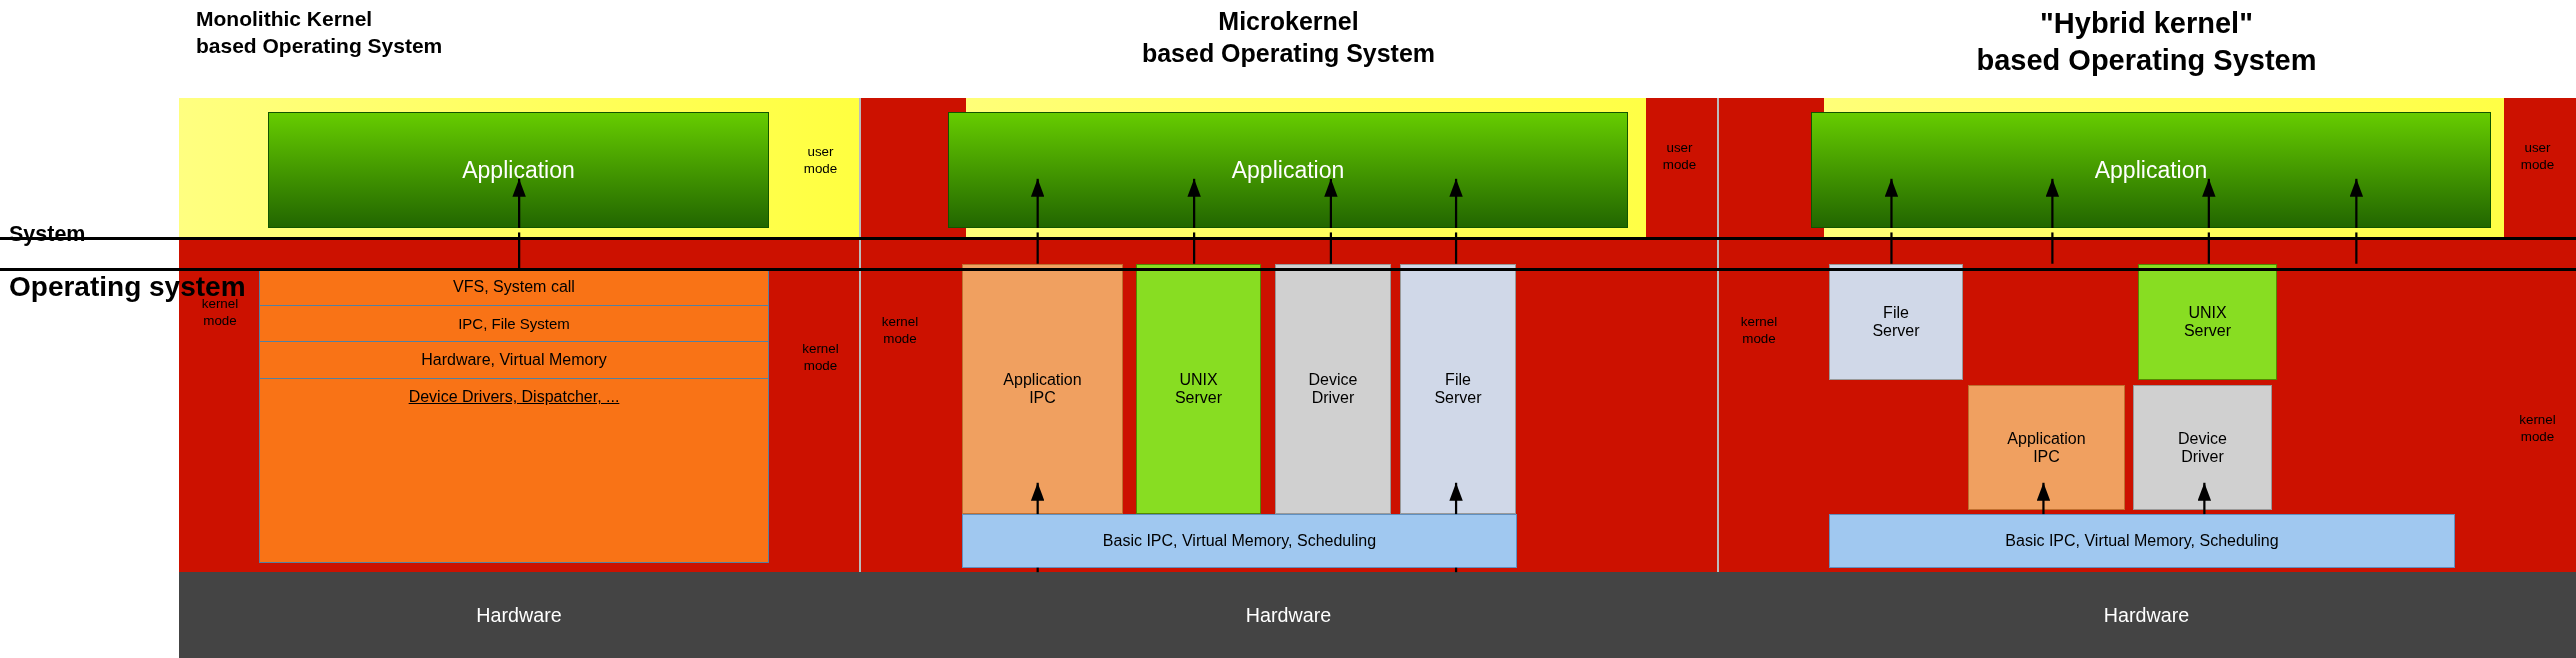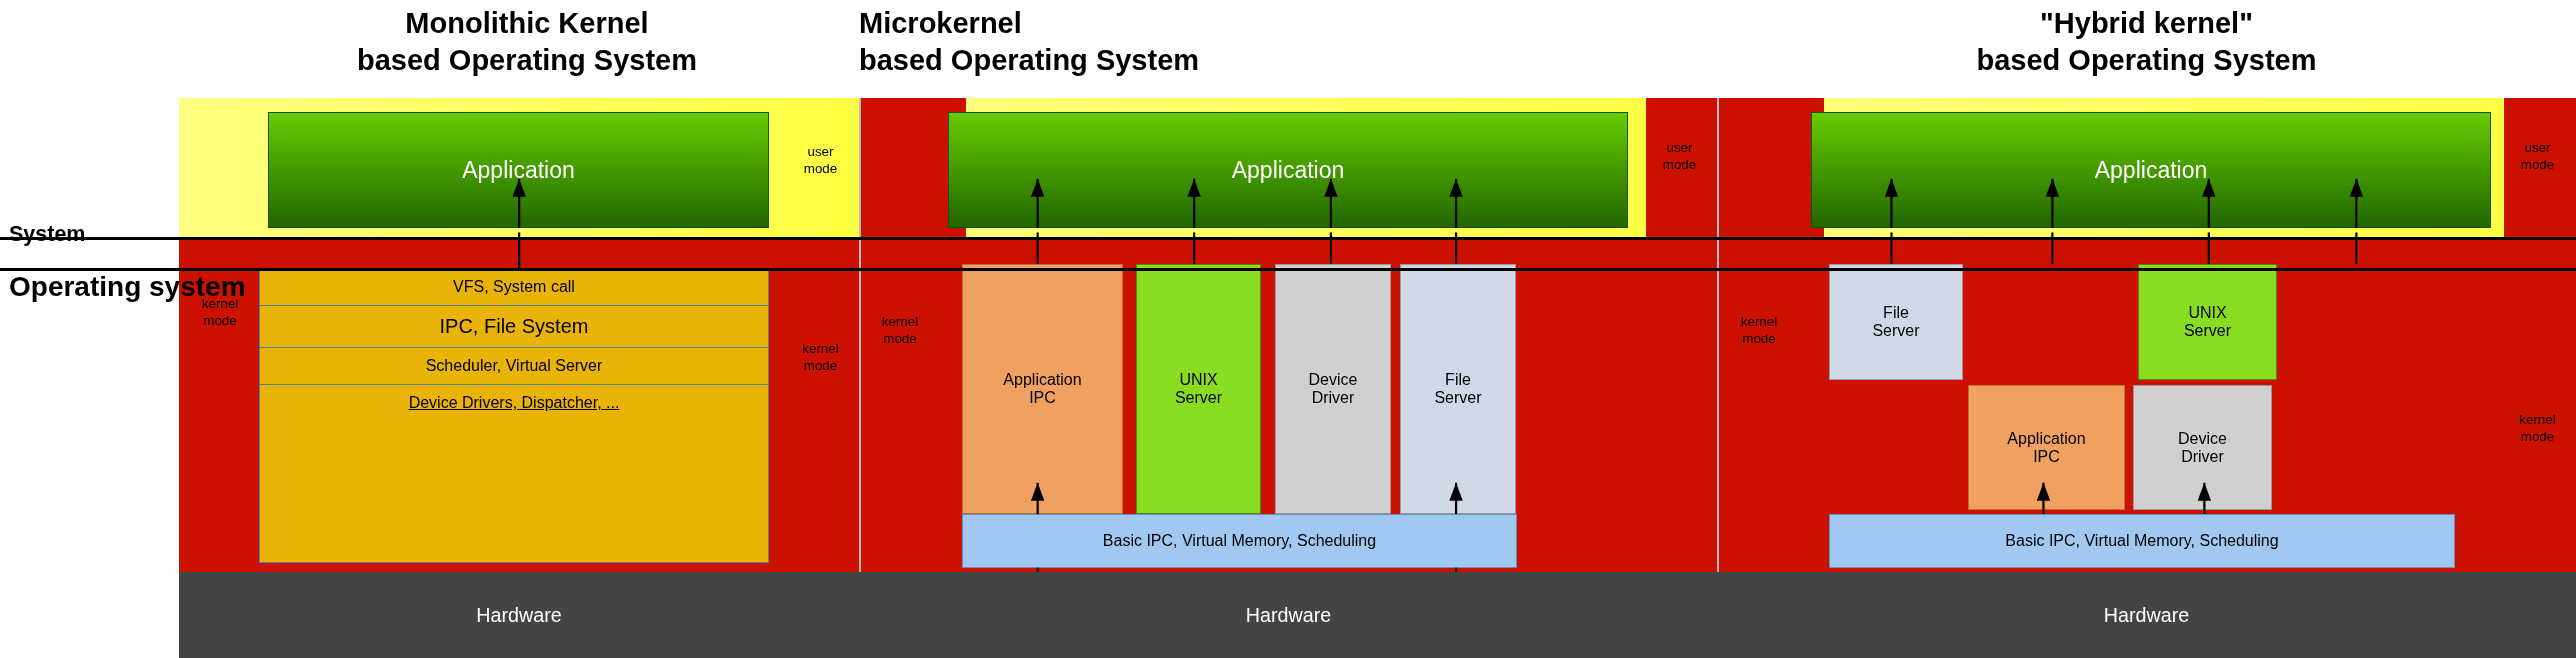--- a/index.html
+++ b/index.html
@@ -22,25 +22,25 @@
       pointer-events: none;
     }
   </style>
 </head>
 <body>
 
 <div style="width:2576px;height:658px;position:relative;background:#fff;">
 
   <div style="position:absolute;left:0;top:0;width:179px;height:98px;background:#fff;"></div>
 
-  <div style="position:absolute;left:187px;top:4.5px;width:680px;text-align:center;font-size:29px;font-weight:bold;line-height:1.3;">
+  <div style="position:absolute;left:196px;top:4.5px;width:680px;text-align:left;font-size:21px;font-weight:bold;line-height:1.3;">
     <span>Monolithic Kernel<br>based Operating System</span>
   </div>
 
-  <div style="position:absolute;left:859px;top:4.5px;width:859px;text-align:left;font-size:29px;font-weight:bold;line-height:1.3;">
+  <div style="position:absolute;left:859px;top:4.5px;width:859px;text-align:center;font-size:25px;font-weight:bold;line-height:1.3;">
     <span>Microkernel<br>based Operating System</span>
   </div>
 
   <div style="position:absolute;left:1717px;top:4.5px;width:859px;text-align:center;font-size:29px;font-weight:bold;line-height:1.3;">
     <span>"Hybrid kernel"<br>based Operating System</span>
   </div>
 
   <div style="position:absolute;left:0;top:237px;width:2576px;height:2.7px;background:#000;z-index:50;"></div>
 
   <div style="position:absolute;left:0;top:268px;width:2576px;height:2.7px;background:#000;z-index:50;"></div>
@@ -60,32 +60,32 @@
   <div style="position:absolute;left:179px;top:237px;width:680px;height:353px;background:#cc1100;z-index:1;"></div>
 
   <div style="position:absolute;left:179px;top:572px;width:680px;height:86px;background:#444;display:flex;align-items:center;justify-content:center;z-index:5;">
     <span style="color:#fff;font-size:19.7px;">Hardware</span>
   </div>
 
   <div style="position:absolute;left:268px;top:112px;width:501px;height:116px;background:linear-gradient(to bottom,#66cc00,#226600);border:1.8px solid #115500;display:flex;align-items:center;justify-content:center;z-index:10;">
     <span style="color:#fff;font-size:23px;">Application</span>
   </div>
 
-  <div style="position:absolute;left:259px;top:268px;width:510px;height:295px;background:#eab308;border:0.9px solid #5580a0;z-index:5;">
+  <div style="position:absolute;left:259px;top:268px;width:510px;height:295px;background:#f97316;border:0.9px solid #5580a0;z-index:5;">
 
     <div style="border-bottom:0.9px solid #5580a0;padding:9px;font-size:16px;text-align:center;">
       <span>VFS, System call</span>
     </div>
 
-    <div style="border-bottom:0.9px solid #5580a0;padding:9px;font-size:20px;text-align:center;">
+    <div style="border-bottom:0.9px solid #5580a0;padding:9px;font-size:15px;text-align:center;">
       <span>IPC, File System</span>
     </div>
 
     <div style="border-bottom:0.9px solid #5580a0;padding:9px;font-size:16px;text-align:center;">
-      <span>Scheduler, Virtual Server</span>
+      <span>Hardware, Virtual Memory</span>
     </div>
 
     <div style="padding:9px;font-size:16px;text-align:center;text-decoration:underline;">
       <span>Device Drivers, Dispatcher, ...</span>
     </div>
   </div>
 
   <div style="position:absolute;left:184px;top:295px;width:72px;text-align:center;font-size:13.4px;z-index:20;line-height:1.3;">
     <span>kernel<br>mode</span>
   </div>

